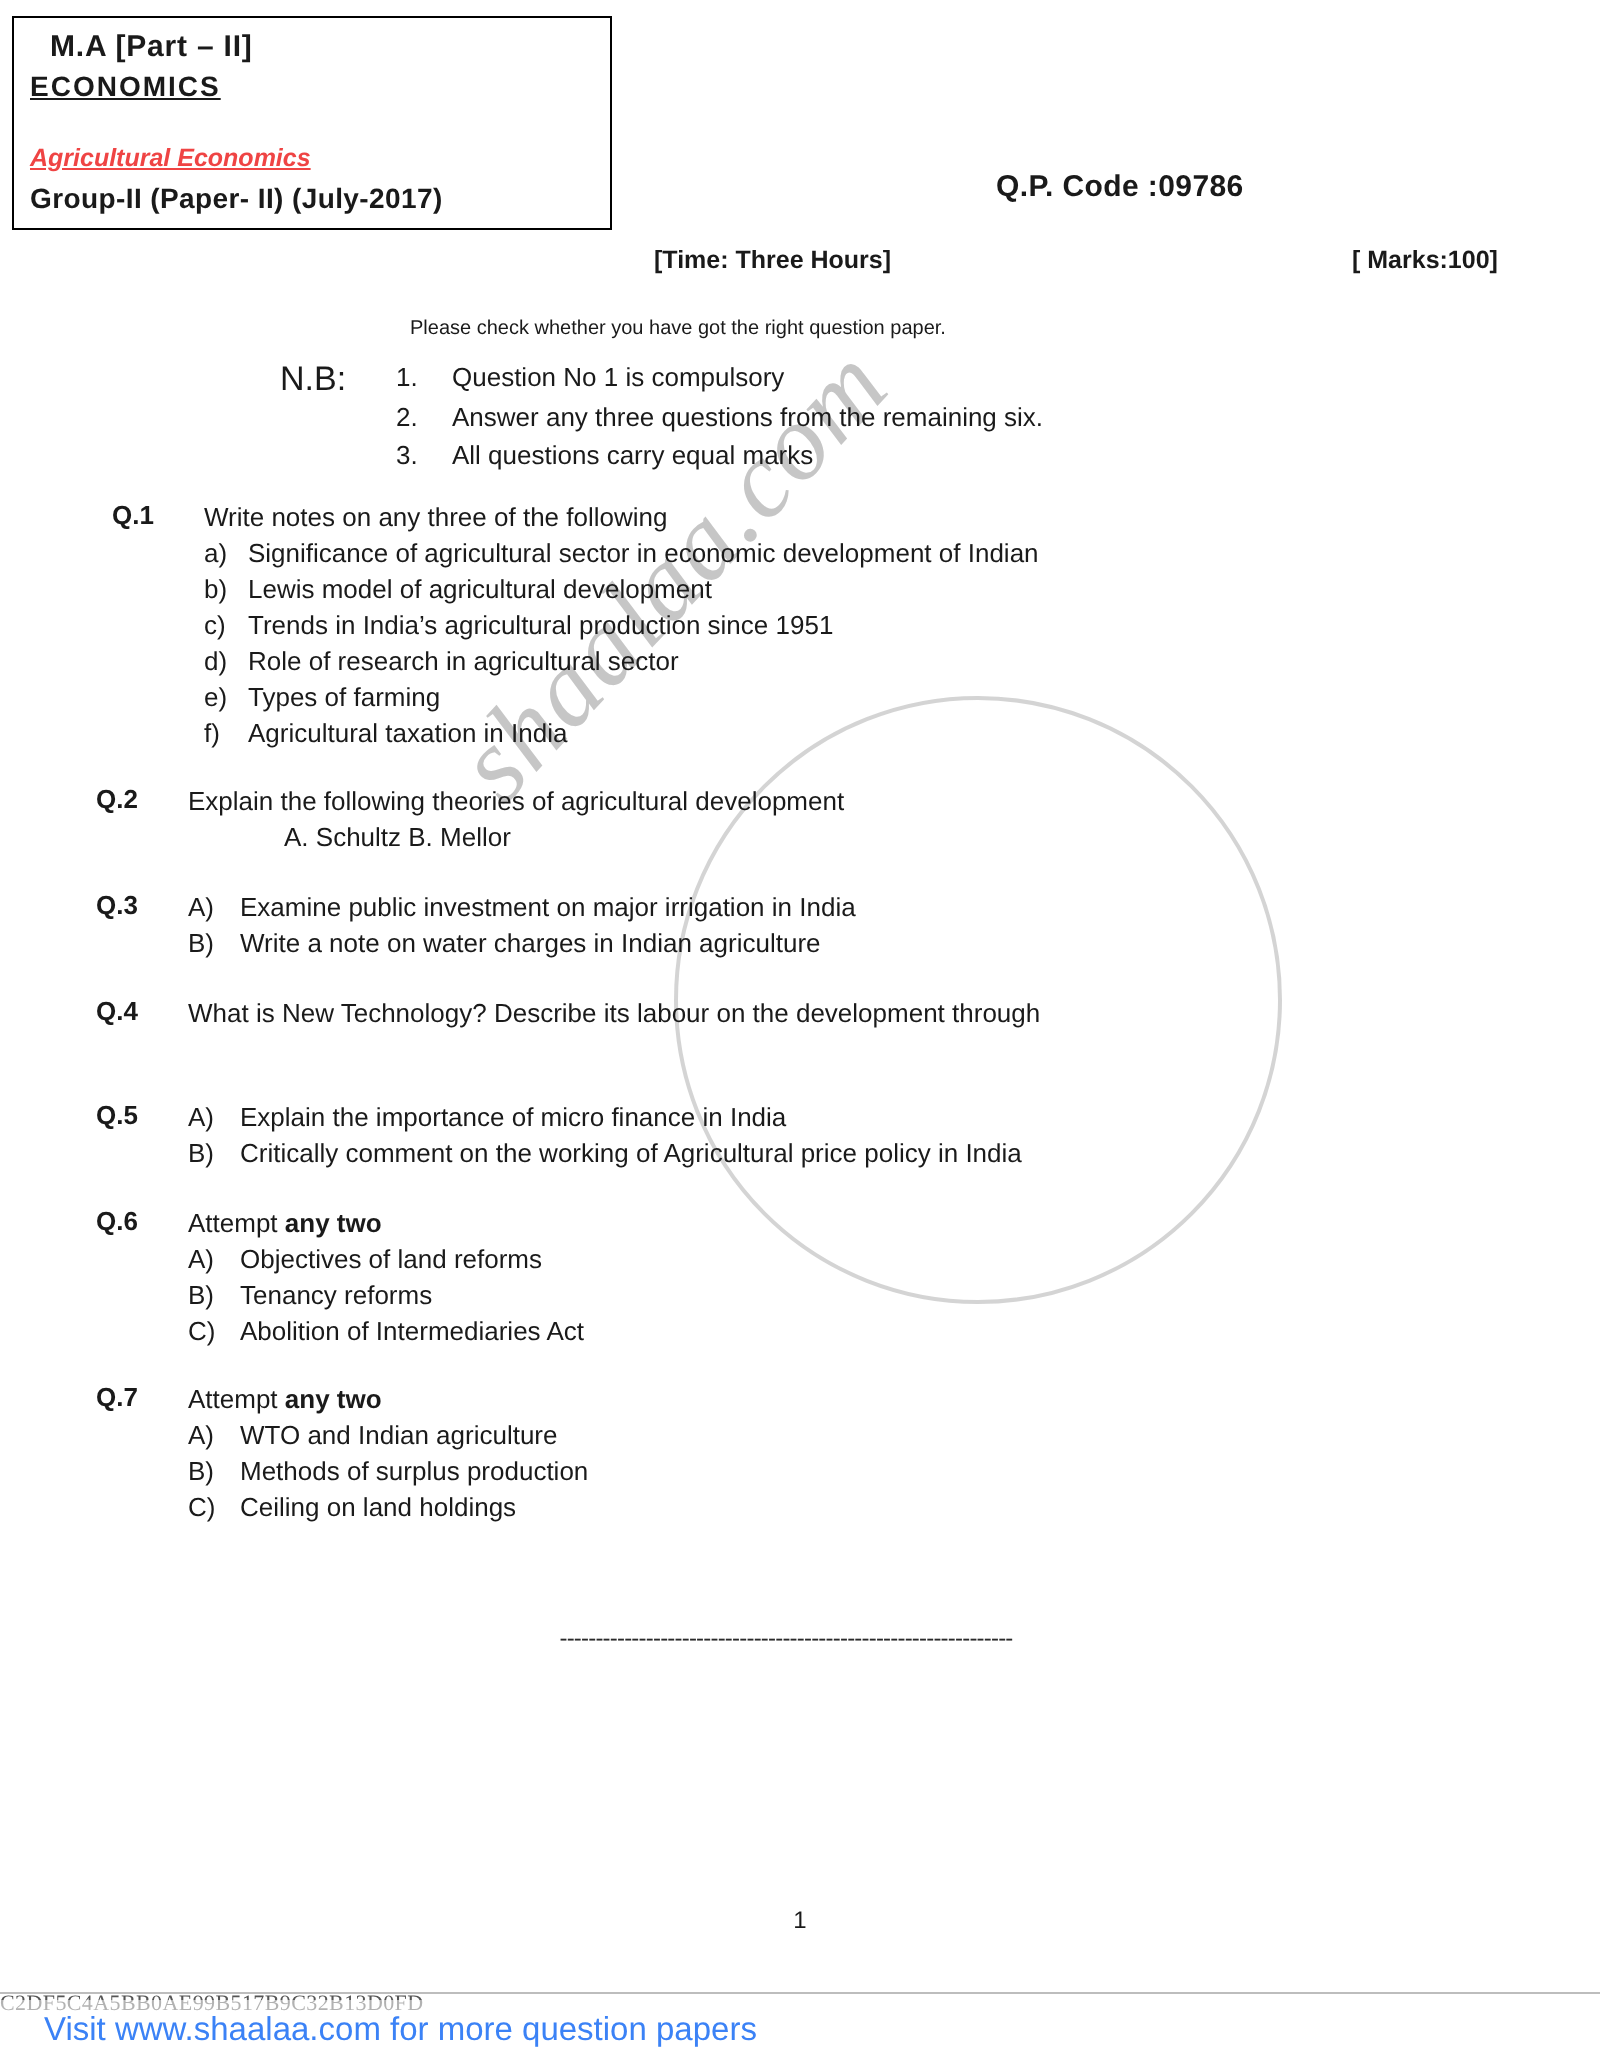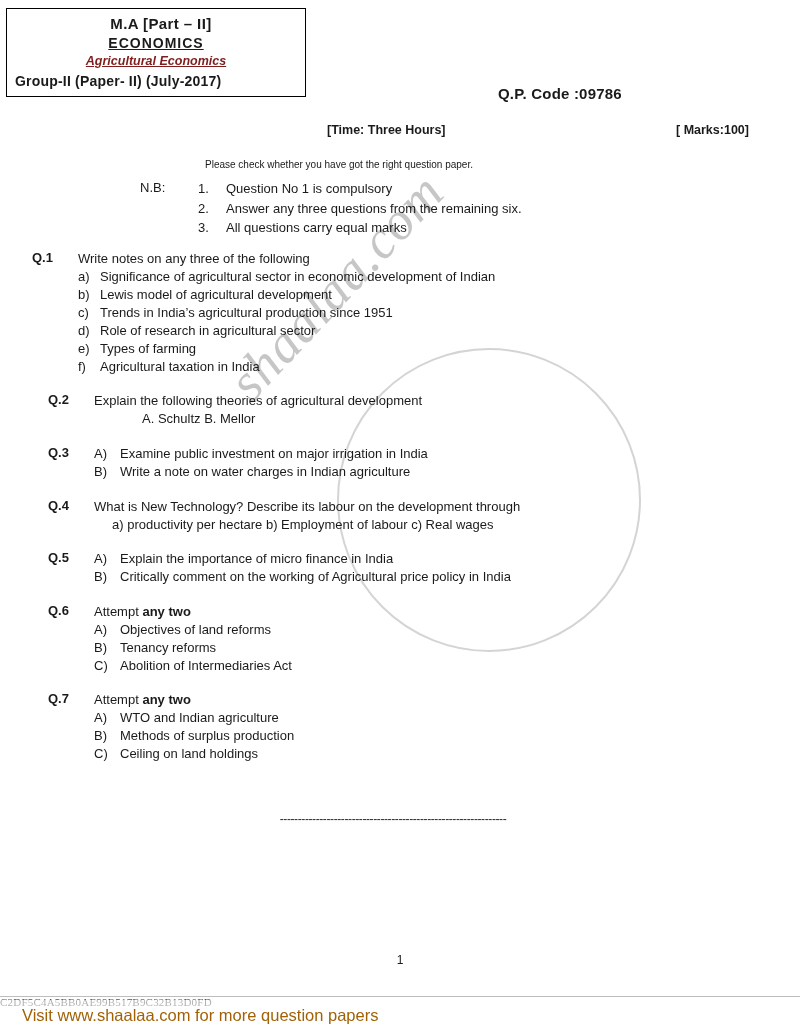--- a/index.html
+++ b/index.html
@@ -87,41 +87,41 @@
   .header-box {
     position: absolute;
     left: 6px;
     top: 8px;
     width: 300px;
     border: 1.5px solid #000;
     padding: 6px 8px 7px 8px;
     box-sizing: border-box;
     background: rgba(255,255,255,0.72);
   }
-  .hb-line { text-align: center; }
+  .hb-line { text-align: left; }
   .hb-title {
     font-size: 15px;
     font-weight: bold;
     letter-spacing: 0.4px;
     padding-left: 10px;
   }
   .hb-sub {
     font-size: 14px;
     font-weight: bold;
     text-decoration: underline;
     letter-spacing: 1px;
     margin-top: 3px;
   }
   .hb-sub2 {
     font-size: 12.5px;
     font-weight: bold;
     font-style: italic;
     text-decoration: underline;
-    color: #7f1d1d;
-    margin-top: 3px;
+    color: #ef4444;
+    margin-top: 21px;
   }
   .hb-group {
     font-size: 14px;
     font-weight: bold;
     margin-top: 5px;
     text-align: left;
     letter-spacing: 0.2px;
   }
 
   .qp-code {
@@ -149,21 +149,21 @@
   .check-note {
     position: absolute;
     left: 205px;
     top: 159px;
     font-size: 10px;
   }
   .nb-label {
     position: absolute;
     left: 140px;
     top: 180px;
-    font-size: 13px;
+    font-size: 17px;
   }
   .nb-list {
     position: absolute;
     left: 198px;
     top: 179px;
     margin: 0;
     padding: 0;
     list-style: none;
     font-size: 13px;
     line-height: 19.5px;
@@ -187,21 +187,21 @@
     padding: 0;
     list-style: none;
     line-height: 18px;
   }
   .sub-list li { display: flex; }
   .sub-mark { flex: 0 0 22px; width: 22px; }
   .indent-48 { padding-left: 48px; }
   .indent-18 { padding-left: 18px; }
   .bold { font-weight: bold; }
 
-  .q1 { left: 32px; top: 250px; width: 640px; }
+  .q1 { left: 56px; top: 250px; width: 640px; }
   .q2 { left: 48px; top: 392px; width: 640px; }
   .q3 { left: 48px; top: 445px; width: 640px; }
   .q4 { left: 48px; top: 498px; width: 640px; }
   .q5 { left: 48px; top: 550px; width: 640px; }
   .q6 { left: 48px; top: 603px; width: 640px; }
   .q7 { left: 48px; top: 691px; width: 640px; }
 
   .ab-list { margin: 0; padding: 0; list-style: none; line-height: 18px; }
   .ab-list li { display: flex; }
   .ab-mark { flex: 0 0 26px; width: 26px; }
@@ -239,21 +239,21 @@
     letter-spacing: 0.2px;
   }
 
   .footer-bar {
     position: absolute;
     left: 0;
     top: 1000px;
     width: 800px;
     height: 35px;
     font-size: 16.5px;
-    color: #a16207;
+    color: #3b82f6;
     padding-left: 22px;
     box-sizing: border-box;
     line-height: 30px;
     background: rgba(255,255,255,0.55);
   }
   .footer-rule {
     position: absolute;
     left: 0;
     top: 996px;
     width: 800px;
@@ -355,21 +355,20 @@
             <span>Write a note on water charges in Indian agriculture</span>
           </li>
       </ul>
     </div>
   </div>
 
   <div class="qblock q4">
     <div class="qlabel">Q.4</div>
     <div class="qbody">
       <span class="lead">What is New Technology? Describe its labour on the development through</span>
-      <span class="lead indent-18">a) productivity per hectare   b) Employment of labour   c) Real wages</span>
     </div>
   </div>
 
   <div class="qblock q5">
     <div class="qlabel">Q.5</div>
     <div class="qbody">
       <ul class="ab-list">
         <li>
             <span class="ab-mark">A)</span>
             <span>Explain the importance of micro finance in India</span>

